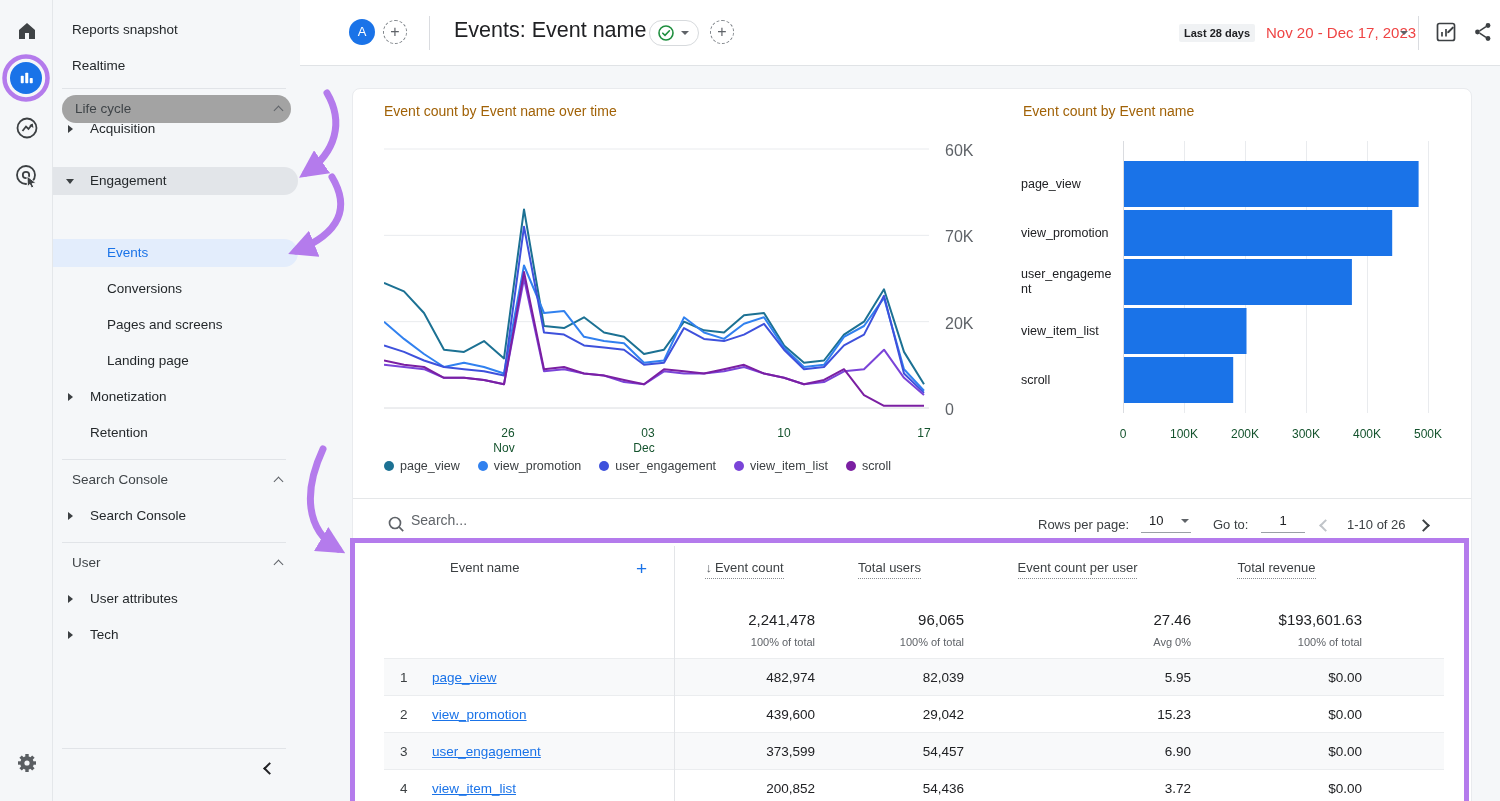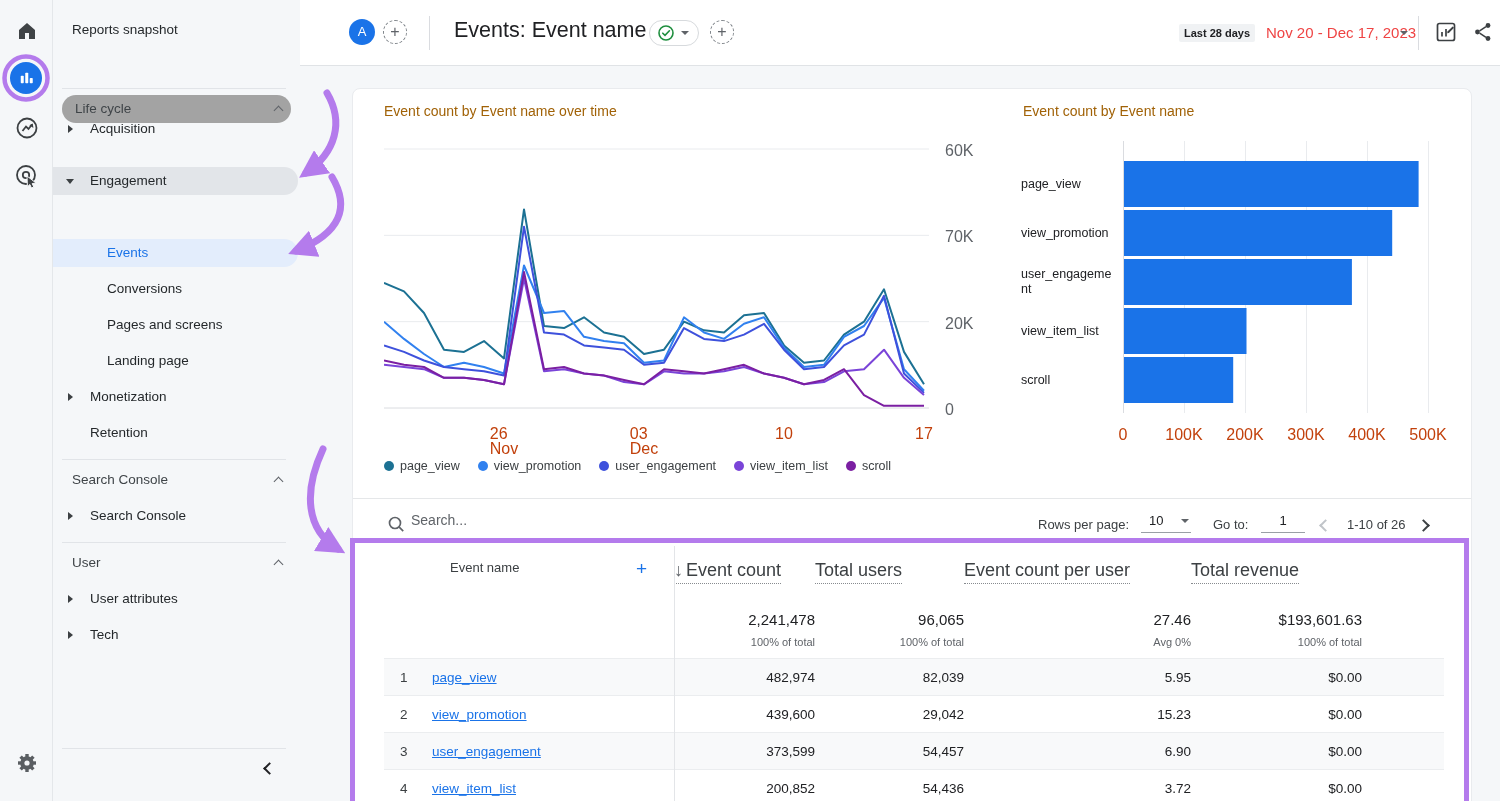--- a/index.html
+++ b/index.html
@@ -33,40 +33,40 @@
   .check-pill { position:absolute; left:349px; top:20px; width:50px; height:26px; border:1px solid #d7dadd; border-radius:13px; display:flex; align-items:center; padding:0 7px; gap:6px; cursor:pointer; background:#fff; }
   .caret-down { width:0; height:0; border-top:4px solid #5f6368; border-left:4px solid transparent; border-right:4px solid transparent; }
   .date-chip { position:absolute; left:879px; top:24px; background:#f0f2f4; color:#202124; font-weight:bold; font-size:11px; padding:3px 5px; border-radius:2px; }
   .date-range { position:absolute; left:943px; top:24px; font-size:15px; color:#ef4444; cursor:pointer;margin-left:23px; }
   .icon-btn { position:absolute; top:20px; width:24px; height:24px; cursor:pointer; }
 
   
   .card { position:absolute; left:352px; top:88px; width:1120px; height:730px; background:#ffffff; border:1px solid #e9ebee; border-radius:8px; z-index:1; }
   .chart-title { position:absolute; top:14px; font-size:14px; color:#a16207; }
   .ytick { position:absolute; left:0; font-size:16px; color:#5f6368; }
-  .xtick { position:absolute; transform:translateX(-50%); text-align:left; font-size:16px; color:#c2410c; line-height:15px; }
+  .xtick { position:absolute; transform:translateX(-50%); text-align:right; font-size:12px; color:#14532d; line-height:15px; }
   .legend { position:absolute; left:31px; top:370px; display:flex; gap:18px; align-items:center; }
   .legend-item { display:flex; align-items:center; gap:6px; font-size:12.5px; color:#3c4043; cursor:pointer; }
   .legend-dot { width:10px; height:10px; border-radius:50%; }
   .bar-cat { position:absolute; left:0; width:97px; display:flex; align-items:center; font-size:12.5px; color:#202124; line-height:15px; word-break:break-all; height:46px; }
   .card-divider { position:absolute; left:0; top:409px; width:1118px; border-top:1px solid #e5e7e9; }
 
   
   .search-input { position:absolute; left:58px; top:423px; width:300px; border:none; outline:none; font-size:14px; color:#202124; background:transparent; font-family:"Liberation Sans", sans-serif; }
   .search-input::placeholder { color:#5f6368; }
   .pg-label { position:absolute; top:428px; font-size:13px; color:#3c4043; }
   .pg-select { position:absolute; left:788px; top:424px; width:50px; border-bottom:1px solid #9aa0a6; display:flex; justify-content:space-between; align-items:center; padding:0 2px 4px 8px; font-size:13px; cursor:pointer; }
   .pg-input { position:absolute; left:908px; top:424px; width:44px; border:none; border-bottom:1px solid #9aa0a6; text-align:center; font-size:13px; padding-bottom:4px; outline:none; background:transparent; font-family:"Liberation Sans", sans-serif; color:#202124; }
   .pg-chev { position:absolute; top:432px; width:9px; height:9px; border-right:2.2px solid #3c4043; border-bottom:2.2px solid #3c4043; cursor:pointer; }
 
   
   .tbl { position:absolute; left:31px; top:457px; width:1060px; }
   .trow { display:grid; grid-template-columns:48px 242px 141px 149px 227px 171px 82px; }
   .th-name { grid-column:1 / 3; padding:14px 0 0 66px; font-size:13px; color:#3c4043; position:relative; }
-  .th-metric { padding-top:14px; text-align:left; font-size:18px; color:#3c4043; }
+  .th-metric { padding-top:14px; text-align:center; font-size:13px; color:#3c4043; }
   .th-metric .dotted { border-bottom:1px dotted #878b8f; padding-bottom:3px; }
   .sort-arrow { color:#5f6368; margin-right:3px; }
   .plus-col { position:absolute; left:252px; top:12px; color:#1a73e8; font-size:19px; cursor:pointer; }
   .tot-num { font-size:15px; color:#202124; }
   .tot-sub { font-size:11px; color:#5f6368; margin-top:8px; }
   .t-right { text-align:right; }
   .drow { height:37px; align-items:center; border-top:1px solid #ebedef; font-size:13.5px; }
   .drow.alt { background:#f8f9fa; }
   .cell-idx { padding-left:16px; color:#3c4043; }
   .evt-link { color:#1a73e8; text-decoration:underline; cursor:pointer; }
@@ -116,20 +116,23 @@
       </g>
       <circle cx="13" cy="13" r="6.8" fill="#5a5e62"></circle>
       <circle cx="13" cy="13" r="2.6" fill="#f5f7f9"></circle>
     </svg>
   </div>
 </div>
 
 <div class="sidebar">
   <div class="nav-row" style="top:16px">
     <span class="nav-label-top">Reports snapshot</span>
+  </div>
+  <div class="nav-row" style="top:52px">
+    <span class="nav-label-top">Realtime</span>
   </div>
   <div class="sb-divider" style="top:88px"></div>
 
   <div class="nav-row" style="top:95px; left:9px; width:229px; background:#a3a3a3; border-radius:14px">
     <span class="sec-head" style="position:absolute; left:13px">Life cycle</span>
     <span class="chev-up" style="left:213px"></span>
   </div>
   <div class="nav-row" style="top:115px">
     <span class="tri-right"></span>
     <span style="position:absolute; left:37px">Acquisition</span>

